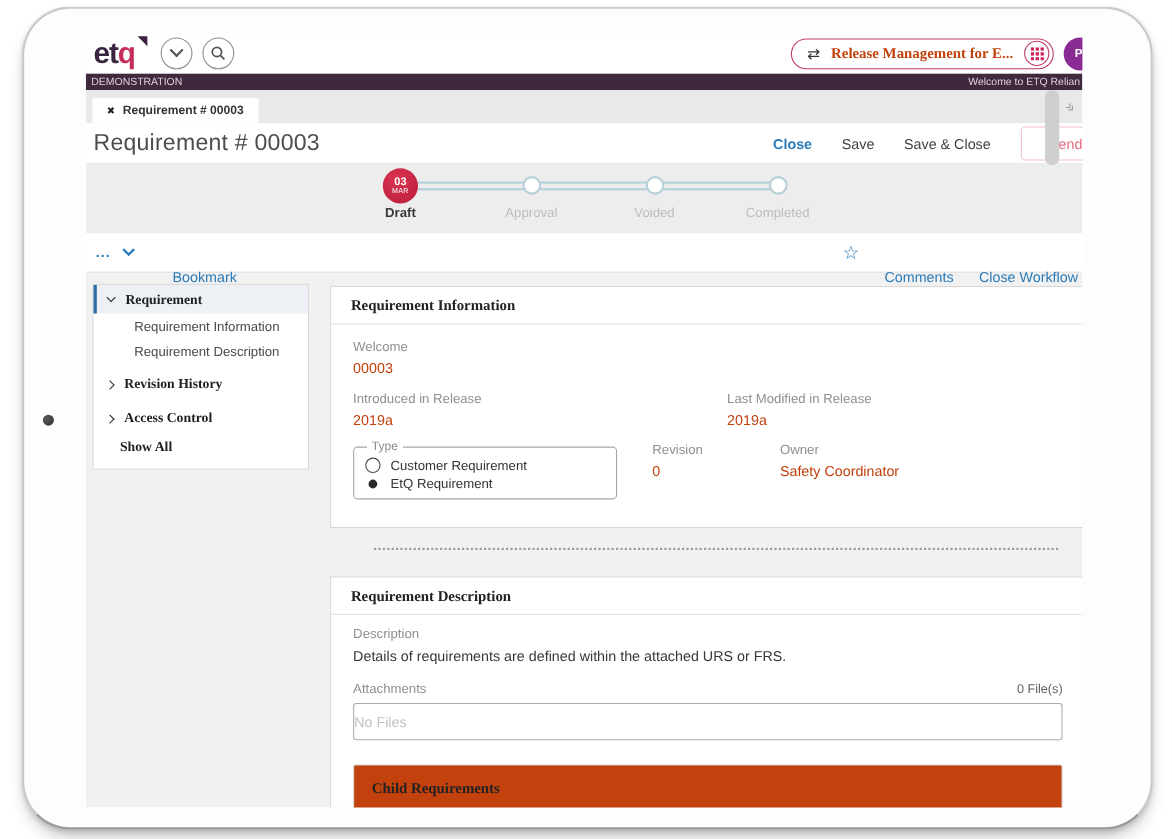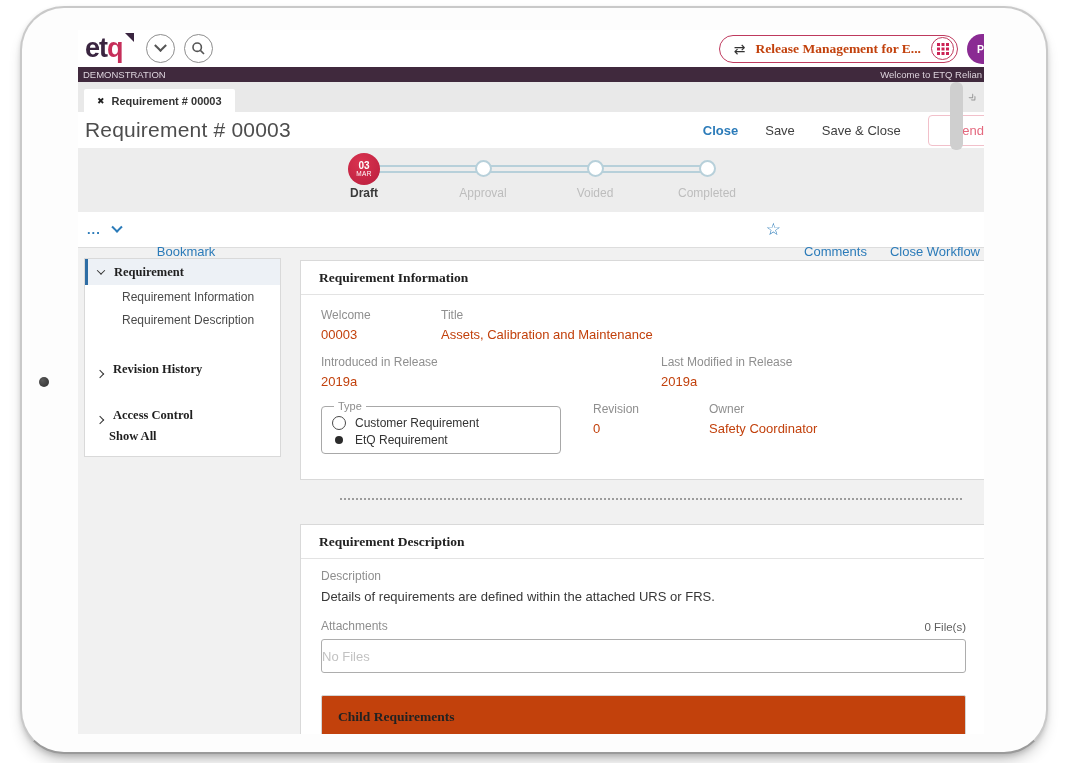--- a/index.html
+++ b/index.html
@@ -91,21 +91,21 @@
   
   .tree { width:197px; background:#fff; border:1px solid #d9d9d9; padding-bottom:8px; }
   .tree-sel { height:26px; background:#edf1f6; border-left:3px solid #2e6da4; display:flex; align-items:center; cursor:pointer; }
   .tree-sel .tw-chev { margin-left:10px; }
   .tw-chev { width:6px; height:6px; border-right:1.5px solid #333; border-bottom:1.5px solid #333; flex:none; }
   .tw-down { transform:rotate(45deg) translate(-1px,-1px); }
   .tw-right { transform:rotate(-45deg); }
   .tree-branch-label { font-family:"Liberation Serif", serif; font-weight:bold; font-size:12.5px; color:#1f1f1f; margin-left:10px; }
   .tree-leaf { padding-left:37px; height:23px; display:flex; align-items:center; font-size:12px; color:#4a4a4a; cursor:pointer; }
   .tree-leaf:first-of-type { margin-top:7px; }
-  .tree-branch { height:25px; display:flex; align-items:flex-end; padding-left:12px; cursor:pointer; margin-top:21px; }
+  .tree-branch { height:25px; display:flex; align-items:center; padding-left:12px; cursor:pointer; margin-top:6px; }
   .tree-showall { height:23px; display:flex; align-items:center; padding-left:24px;
     font-family:"Liberation Serif", serif; font-weight:bold; font-size:12.5px; color:#1f1f1f; cursor:pointer; margin-top:2px; }
 
   
   .maincol { flex:1; padding-top:12px; min-width:0; }
   .panel { background:#fff; border:1px solid #d9d9d9; border-right:none; width:calc(100% + 2px); }
   .panel-header { height:34px; display:flex; align-items:center; padding-left:18px;
     border-bottom:1px solid #e3e3e3; font-family:"Liberation Serif", serif; font-weight:bold; font-size:13.5px; color:#222; }
   .p1 { height:220px; }
   .p1-body { padding:13px 20px 0; }
@@ -272,24 +272,20 @@
         <div class="maincol">
 
           <div class="panel p1">
             <div class="panel-header">Requirement Information</div>
             <div class="p1-body">
               <div class="frow">
                 <div class="fgroup w120">
                   <div class="flabel">Welcome</div>
                   <div class="fvalue">00003</div>
                 </div>
-                <div class="fgroup">
-                  <div class="flabel">Title</div>
-                  <div class="fvalue">Assets, Calibration and Maintenance</div>
-                </div>
               </div>
               <div class="frow">
                 <div class="fgroup w340">
                   <div class="flabel">Introduced in Release</div>
                   <div class="fvalue">2019a</div>
                 </div>
                 <div class="fgroup">
                   <div class="flabel">Last Modified in Release</div>
                   <div class="fvalue">2019a</div>
                 </div>

